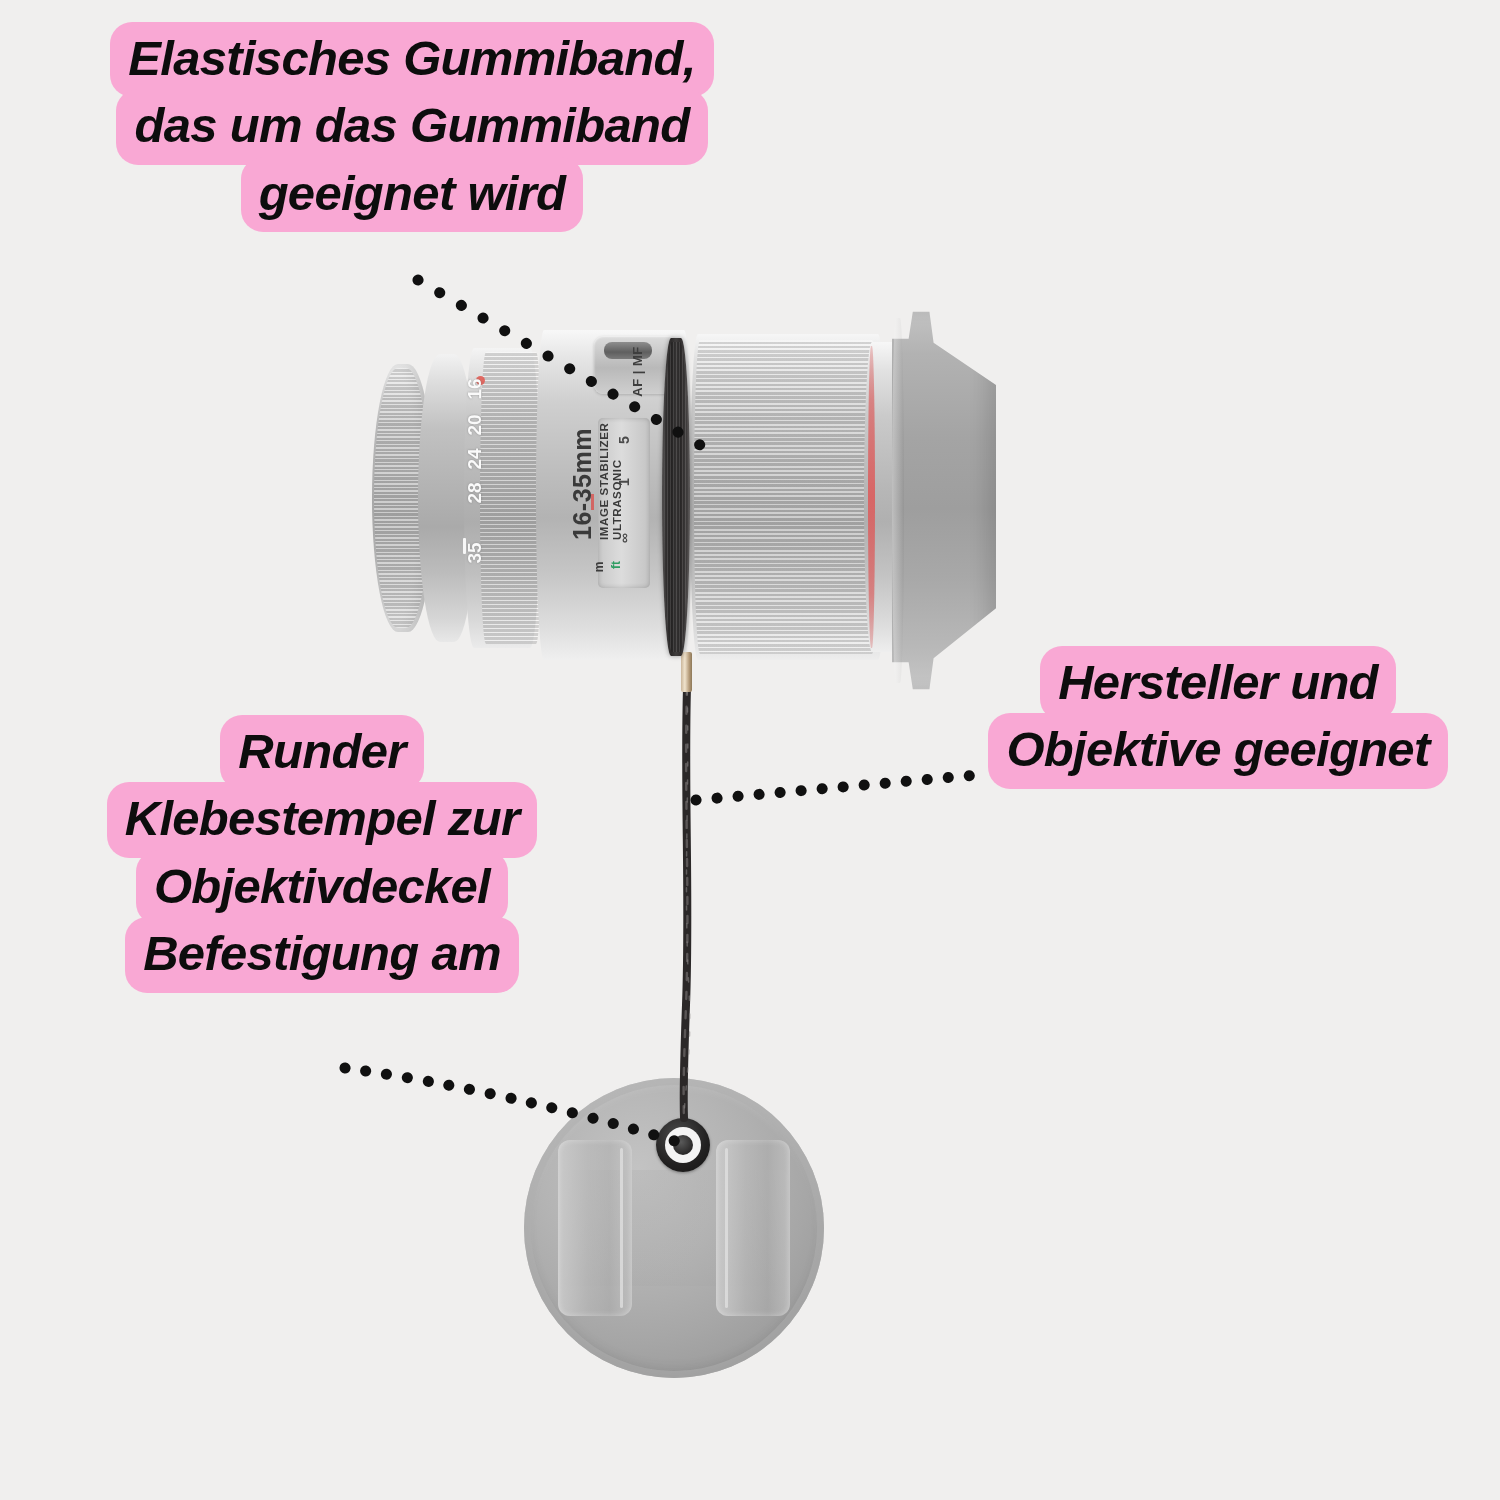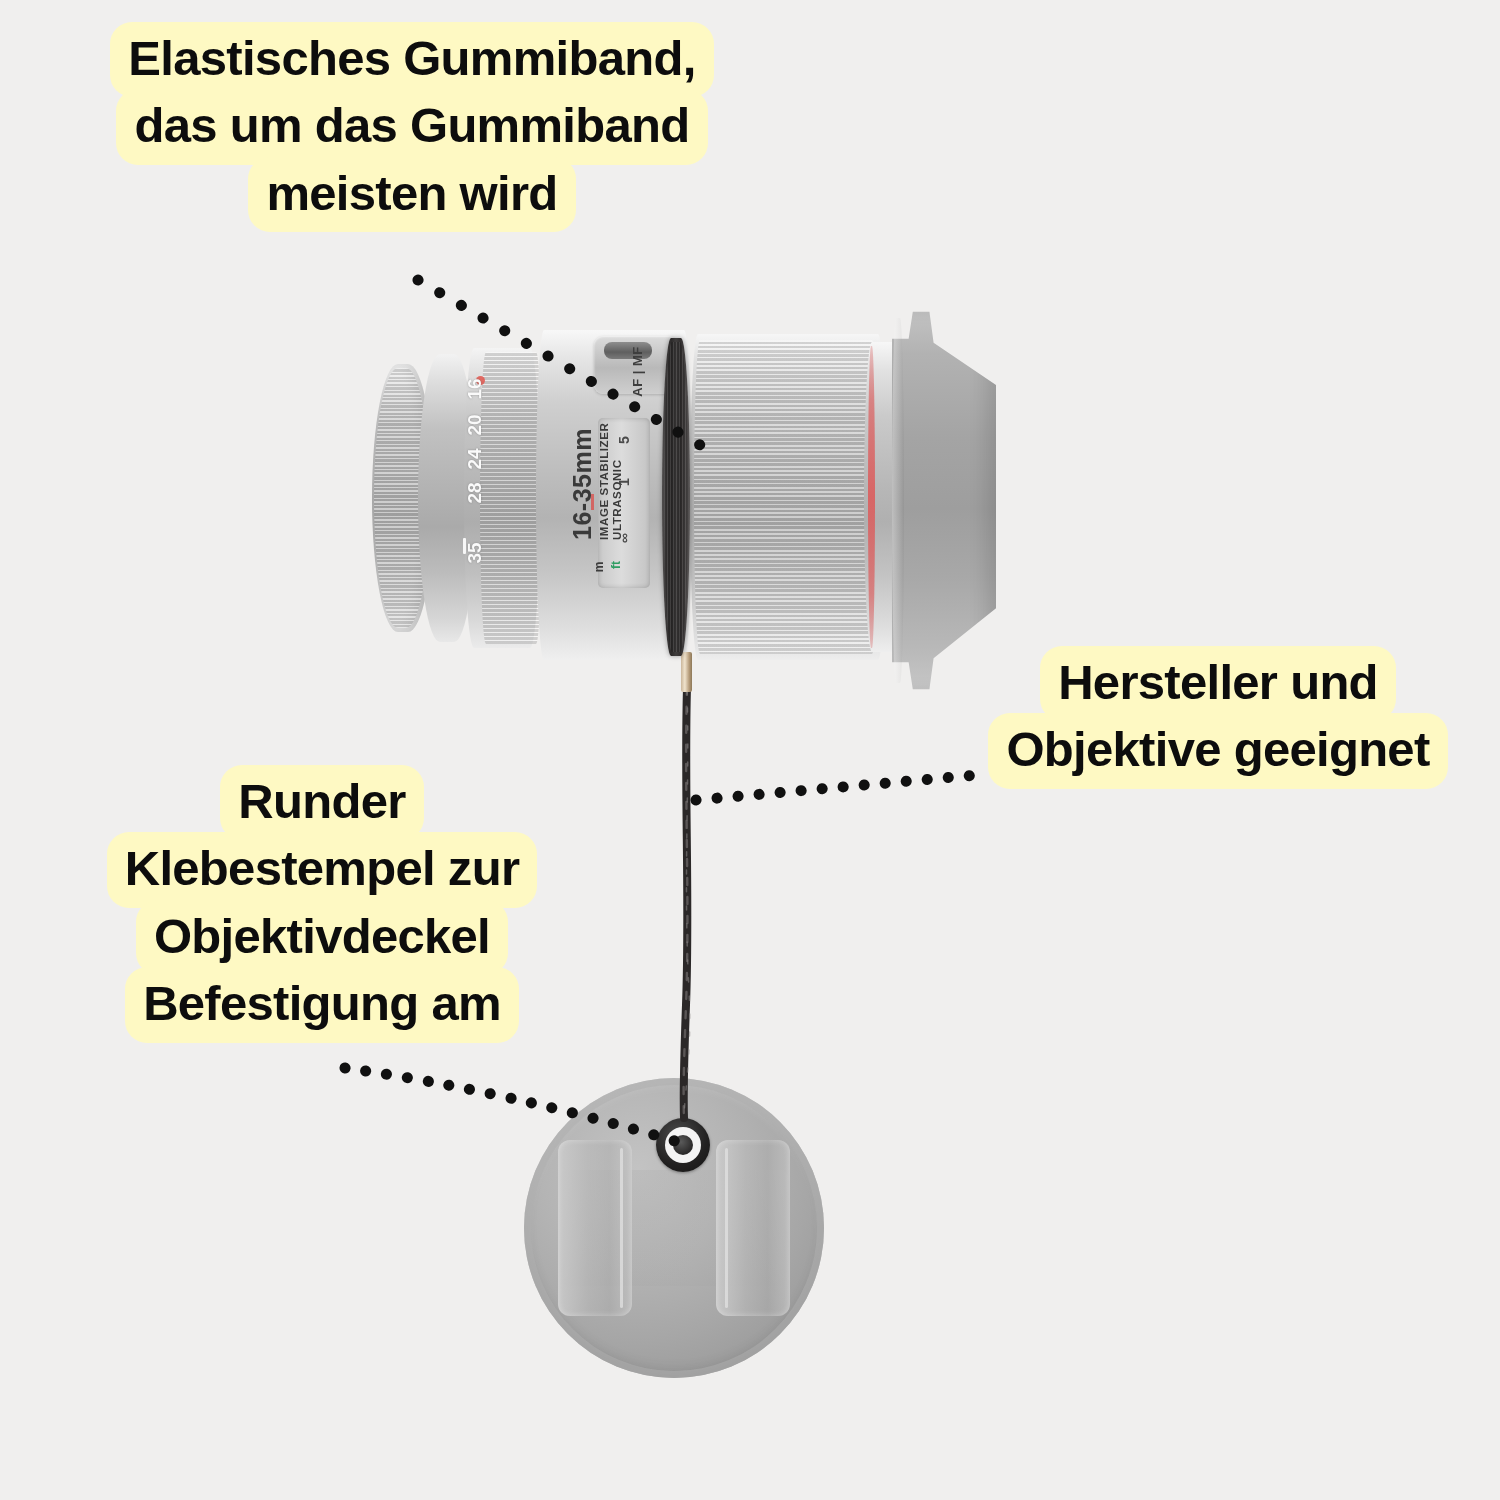--- a/index.html
+++ b/index.html
@@ -21,37 +21,38 @@
   
   .label-block {
     position: absolute;
     display: flex;
     flex-direction: column;
     z-index: 40;
   }
   .label-block .line {
     display: block;
     width: fit-content;
-    background: #fef9c3;
+    background: #f9a8d4;
     color: #0d0d0d;
     font-weight: 700;
     font-size: 49px;
     line-height: 1.01;
     letter-spacing: -0.7px;
     padding: 12px 18px 14px 18px;
     border-radius: 22px;
     white-space: nowrap;
     font-family: "Liberation Sans", sans-serif;
     font-stretch: condensed;
+    font-style: italic;
   }
   .label-block.align-center .line { margin-left: auto; margin-right: auto; }
   .label-block .line + .line { margin-top: -8px; }
 
   #label-band      { left: 62px;  top: 22px;  width: 700px; }
-  #label-sticker   { left: 62px;  top: 765px; width: 520px; }
+  #label-sticker   { left: 62px;  top: 715px; width: 520px; }
   #label-universal { left: 958px; top: 646px; width: 520px; }
 
   
   .leader { position: absolute; z-index: 35; pointer-events: none; }
   #leader-band      { left: 400px; top: 262px; width: 330px; height: 230px; }
   #leader-sticker   { left: 335px; top: 1052px; width: 360px; height: 120px; }
   #leader-universal { left: 688px; top: 756px;  width: 310px; height: 60px; }
 
   
   #product { position: absolute; left: 0; top: 0; width: 1500px; height: 1500px; z-index: 10; }
@@ -453,21 +454,21 @@
     <path d="M 10 16 Q 170 38, 350 92" stroke="#101010" stroke-width="11" fill="none" stroke-linecap="round" stroke-dasharray="0.1 21"></path>
   </svg>
 
   <svg class="leader" id="leader-universal" viewBox="0 0 310 60">
     <path d="M 8 44 L 300 18" stroke="#101010" stroke-width="11" fill="none" stroke-linecap="round" stroke-dasharray="0.1 21"></path>
   </svg>
 
   <div class="label-block align-center" id="label-band">
     <span class="line">Elastisches Gummiband,</span>
     <span class="line">das um das Gummiband</span>
-    <span class="line">meisten wird</span>
+    <span class="line">geeignet wird</span>
   </div>
 
   <div class="label-block align-center" id="label-sticker">
     <span class="line">Runder</span>
     <span class="line">Klebestempel zur</span>
     <span class="line">Objektivdeckel</span>
     <span class="line">Befestigung am</span>
   </div>
 
   <div class="label-block align-center" id="label-universal">

